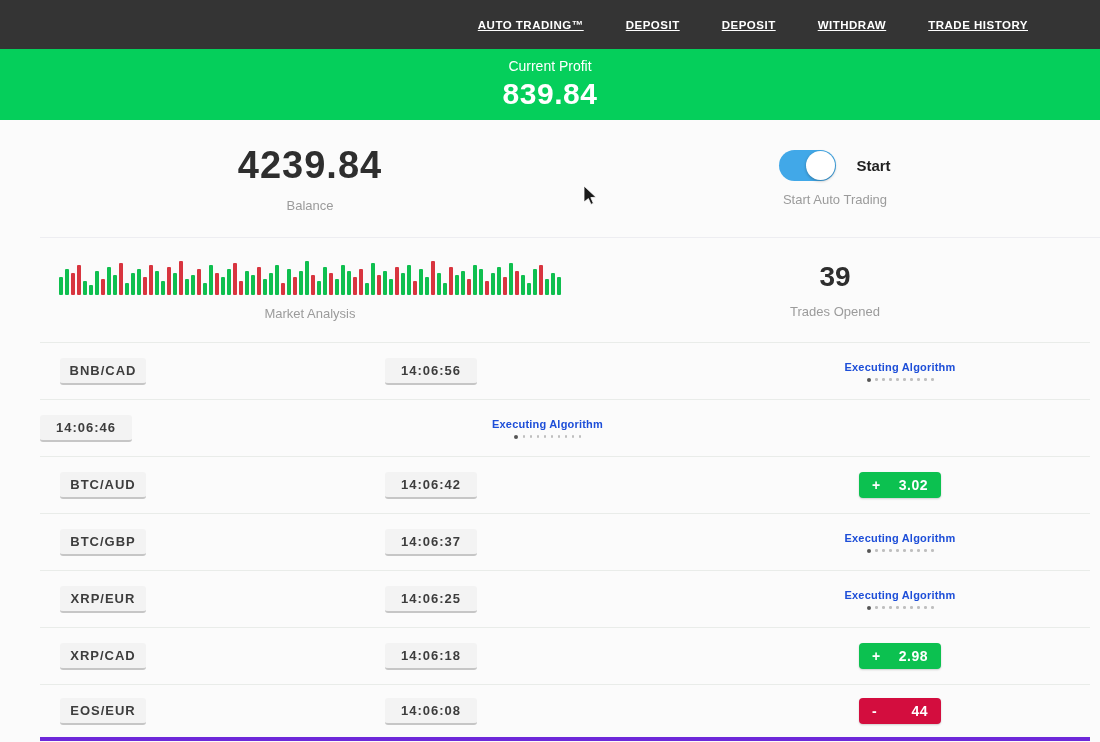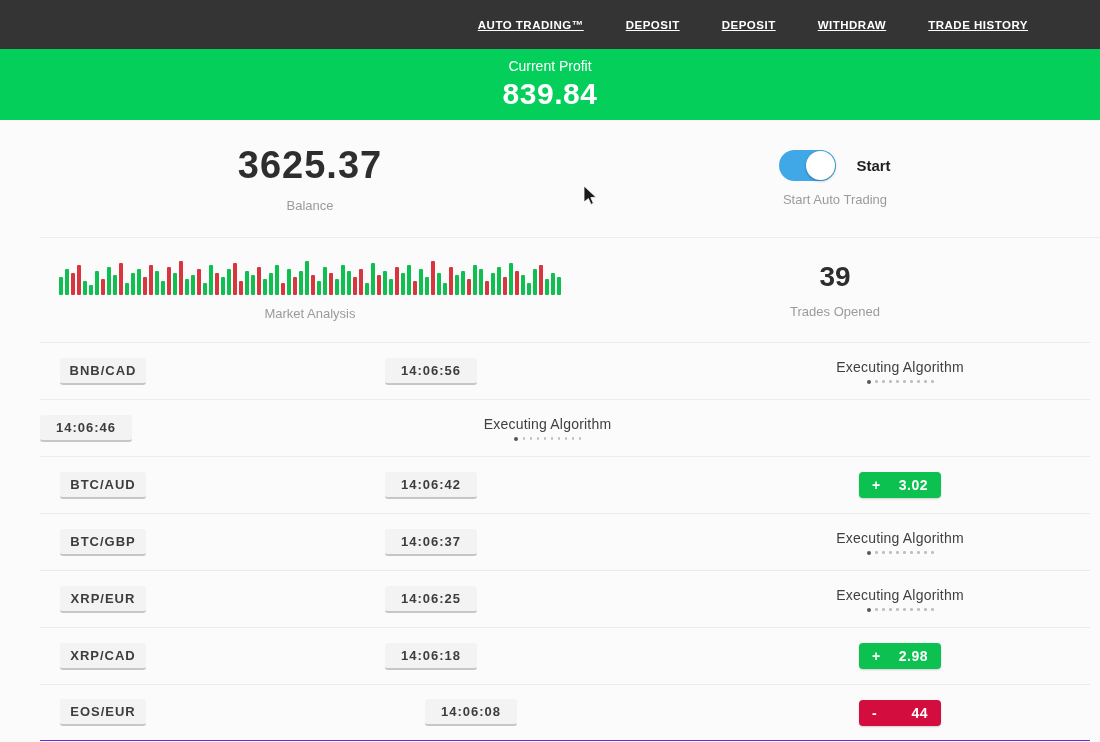--- a/index.html
+++ b/index.html
@@ -40,30 +40,30 @@
   .toggle-label { font-size: 15px; font-weight: bold; color: #1f1f1f; }
   .chart { display: flex; align-items: flex-end; gap: 2px; height: 36px; }
   .bar { width: 4px; border-radius: 1px; }
   .big-stat { font-size: 28px; font-weight: bold; color: #2e2e2e; }
   
   .table { margin-left: 40px; margin-right: 10px; }
   .trow {
     height: 57px; display: grid; grid-template-columns: 345px 1fr 380px;
     align-items: center; border-top: 1px solid #e9ece9;
   }
-  .trow:last-child { border-bottom: 1px solid #6d28d9; gap: 40px; }
+  .trow:last-child { border-bottom: 4px solid #6d28d9; }
   .chip {
     background: #f3f3f3; border-bottom: 2px solid #c6c6c6; border-radius: 3px;
     padding: 5px 0; text-align: center; font-size: 13px; font-weight: bold;
     letter-spacing: 1px; color: #3d3d3d;
   }
   .pair-chip { margin-left: 20px; width: 86px; }
   .time-chip { width: 92px; text-align: center; }
   .status-cell { display: flex; flex-direction: column; align-items: center; justify-content: center; }
-  .exec-label { font-size: 14px; font-weight: normal; color: #404040; letter-spacing: 0.2px; }
+  .exec-label { font-size: 11px; font-weight: bold; color: #1d4ed8; letter-spacing: 0.2px; }
   .dots { display: flex; align-items: center; gap: 4.5px; margin-top: 5px; }
   .dot { width: 2.5px; height: 2.5px; border-radius: 50%; background: #bfbfbf; }
   .dot.lead { width: 4px; height: 4px; background: #555; }
   .result-badge {
     width: 82px; height: 26px; border-radius: 4px; padding: 0 13px;
     display: flex; justify-content: space-between; align-items: center;
     color: #fff; font-weight: bold; font-size: 14px; letter-spacing: 0.5px;
     box-shadow: 0 1px 2px rgba(0,0,0,0.18);
   }
   .pointer { position: absolute; left: 583px; top: 186px; z-index: 20; }
@@ -79,21 +79,21 @@
   <span class="nav-item">TRADE HISTORY</span>
 </div>
 
 <div class="banner" style="background: rgb(5, 207, 91);">
   <div class="banner-label">Current Profit</div>
   <div class="banner-value">839.84</div>
 </div>
 
 <div class="ov-row ov-row-1">
   <div class="ov-cell">
-    <div class="balance-value">3625.37</div>
+    <div class="balance-value">4239.84</div>
     <div class="sub-label">Balance</div>
   </div>
   <div class="ov-cell">
     <div class="toggle-row">
       <div class="toggle" style="background: rgb(65, 168, 232);">
         <div class="knob"></div>
       </div>
       <span class="toggle-label">Start</span>
     </div>
     <div class="sub-label">Start Auto Trading</div>

